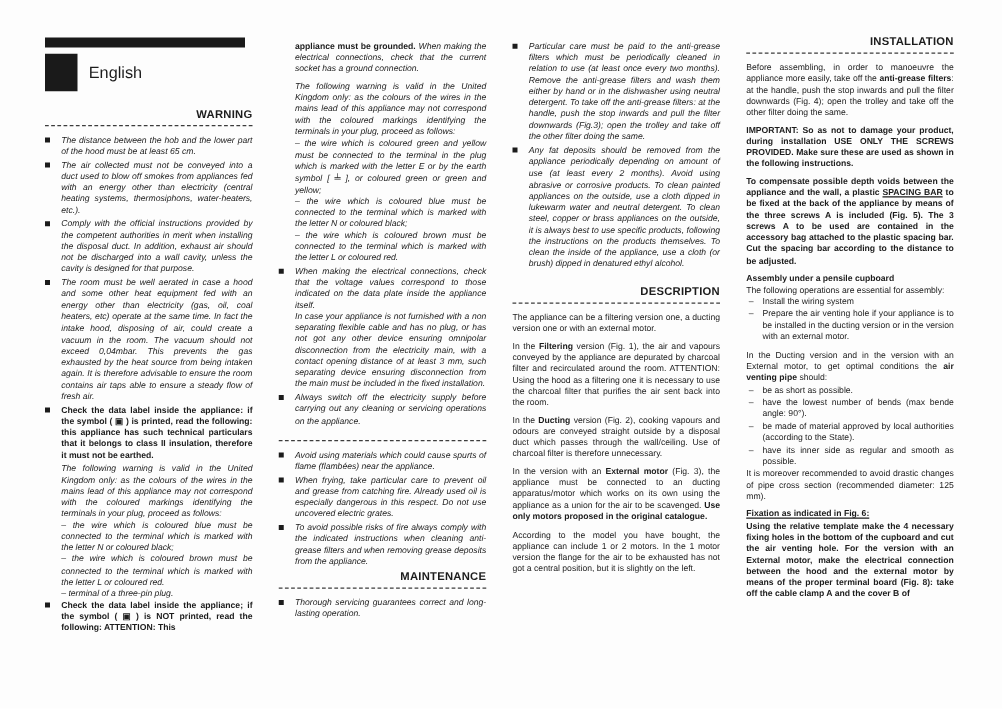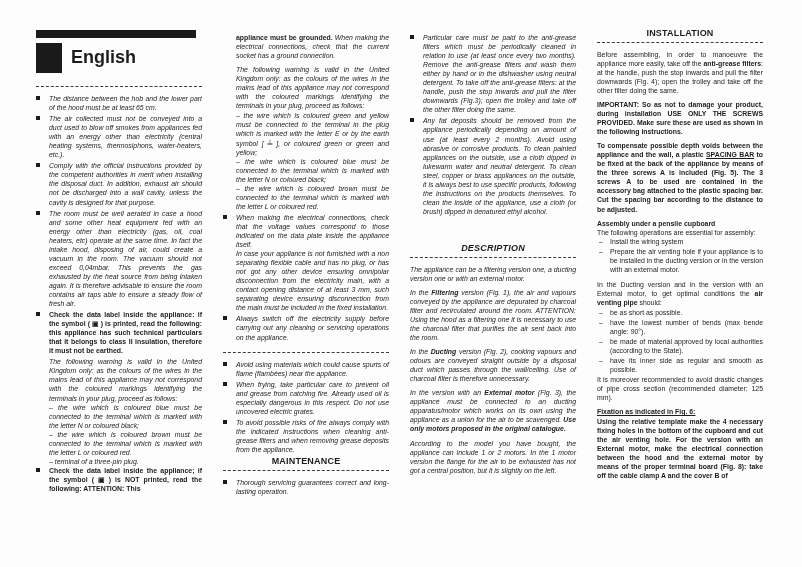--- a/index.html
+++ b/index.html
@@ -5,53 +5,54 @@
   html,body { margin:0; padding:0; background:#ffffff; }
   .page {
     width:802px; height:567px; box-sizing:border-box;
     background:#fdfdfd; color:#1c1c1c;
     font-family:"Liberation Sans", sans-serif;
     display:flex; gap:21px;
     padding:28px 30px 12px 36px;
     overflow:hidden;
   }
   .col { flex:0 0 166px; width:166px; font-size:6.9px; line-height:1.31; text-align:justify; }
-  .h { font-weight:bold; font-size:9px; margin:0 0 2px; text-align:center; letter-spacing:.2px; }
+  .h { font-weight:bold; font-size:9px; margin:0 0 2px; text-align:right; letter-spacing:.2px; }
   .rule { height:0; border-top:1.5px dashed #3c3c3c; margin:2px 0 7px; }
   .p { margin:0 0 5px; }
   .it { font-style:italic; }
   .b { font-weight:bold; }
   .u { text-decoration:underline; }
   .bullet { display:flex; margin:0 0 2px; }
   .bsq { flex:0 0 13px; padding-top:2px; }
   .bsq::before { content:""; display:block; width:4px; height:4px; background:#1c1c1c; }
   .btxt { flex:1; }
   .ind { padding-left:13px; }
   .dash { display:flex; margin:0 0 1px; }
   .dmark { flex:0 0 11px; padding-left:2px; }
   .dtxt { flex:1; }
   .bar { width:160px; height:8px; background:#1a1a1a; margin:2px 0 5px; }
   .langrow { display:flex; align-items:center; gap:9px; margin:0 0 13px; }
   .langsq { width:26px; height:30px; background:#1a1a1a; }
-  .langlbl { font-size:18px; font-weight:bold; }
+  .langlbl { font-size:13px; font-weight:normal; }
   .sub { font-weight:bold; margin:5px 0 0; text-align:left; }
 </style>
 </head>
 <body>
 
 <div class="page">
 
   <div class="col">
     <div class="bar"></div>
     <div class="langrow">
       <div class="langsq"></div>
       <div class="langlbl">English</div>
     </div>
 
     <div>
+      <h2 class="h">WARNING</h2>
       <div class="rule"></div>
 
       <div class="bullet">
         <span class="bsq"></span>
         <span class="btxt it">The distance between the hob and the lower part of the hood must be at least 65 cm.</span>
       </div>
       <div class="bullet">
         <span class="bsq"></span>
         <span class="btxt it">The air collected must not be conveyed into a duct used to blow off smokes from appliances fed with an energy other than electricity (central heating systems, thermosiphons, water-heaters, etc.).</span>
       </div>
@@ -126,21 +127,21 @@
   <div class="col" style="padding-top:5px;">
     <div class="bullet">
       <span class="bsq"></span>
       <span class="btxt it">Particular care must be paid to the anti-grease filters which must be periodically cleaned in relation to use (at least once every two months). Remove the anti-grease filters and wash them either by hand or in the dishwasher using neutral detergent. To take off the anti-grease filters: at the handle, push the stop inwards and pull the filter downwards (Fig.3); open the trolley and take off the other filter doing the same.</span>
     </div>
     <div class="bullet">
       <span class="bsq"></span>
       <span class="btxt it">Any fat deposits should be removed from the appliance periodically depending on amount of use (at least every 2 months). Avoid using abrasive or corrosive products. To clean painted appliances on the outside, use a cloth dipped in lukewarm water and neutral detergent. To clean steel, copper or brass appliances on the outside, it is always best to use specific products, following the instructions on the products themselves. To clean the inside of the appliance, use a cloth (or brush) dipped in denatured ethyl alcohol.</span>
     </div>
 
-    <div style="margin-top:27px;font-style:italic;">
+    <div style="margin-top:12px;">
       <h2 class="h">DESCRIPTION</h2>
       <div class="rule"></div>
       <div class="p">The appliance can be a filtering version one, a ducting version one or with an external motor.</div>
       <div class="p"><span>In the </span><span class="b">Filtering</span><span> version (Fig. 1), the air and vapours conveyed by the appliance are depurated by charcoal filter and recirculated around the room. ATTENTION: Using the hood as a filtering one it is necessary to use the charcoal filter that purifies the air sent back into the room.</span></div>
       <div class="p"><span>In the </span><span class="b">Ducting</span><span> version (Fig. 2), cooking vapours and odours are conveyed straight outside by a disposal duct which passes through the wall/ceiling. Use of charcoal filter is therefore unnecessary.</span></div>
       <div class="p"><span>In the version with an </span><span class="b">External motor</span><span> (Fig. 3), the appliance must be connected to an ducting apparatus/motor which works on its own using the appliance as a union for the air to be scavenged. </span><span class="b">Use only motors proposed in the original catalogue.</span></div>
       <div class="p">According to the model you have bought, the appliance can include 1 or 2 motors. In the 1 motor version the flange for the air to be exhausted has not got a central position, but it is slightly on the left.</div>
     </div>
   </div>
 

